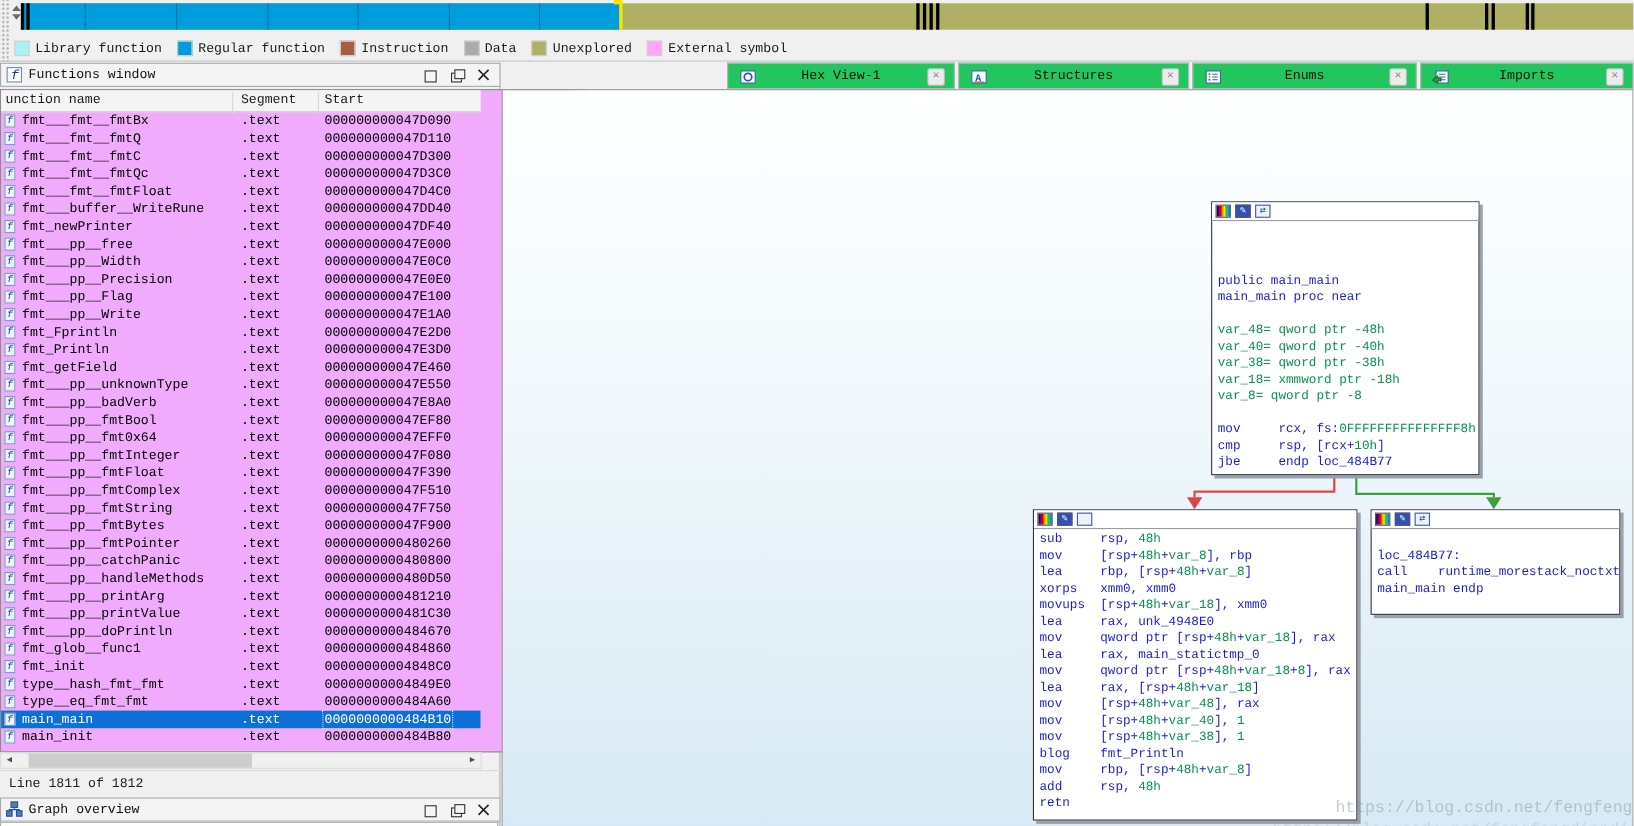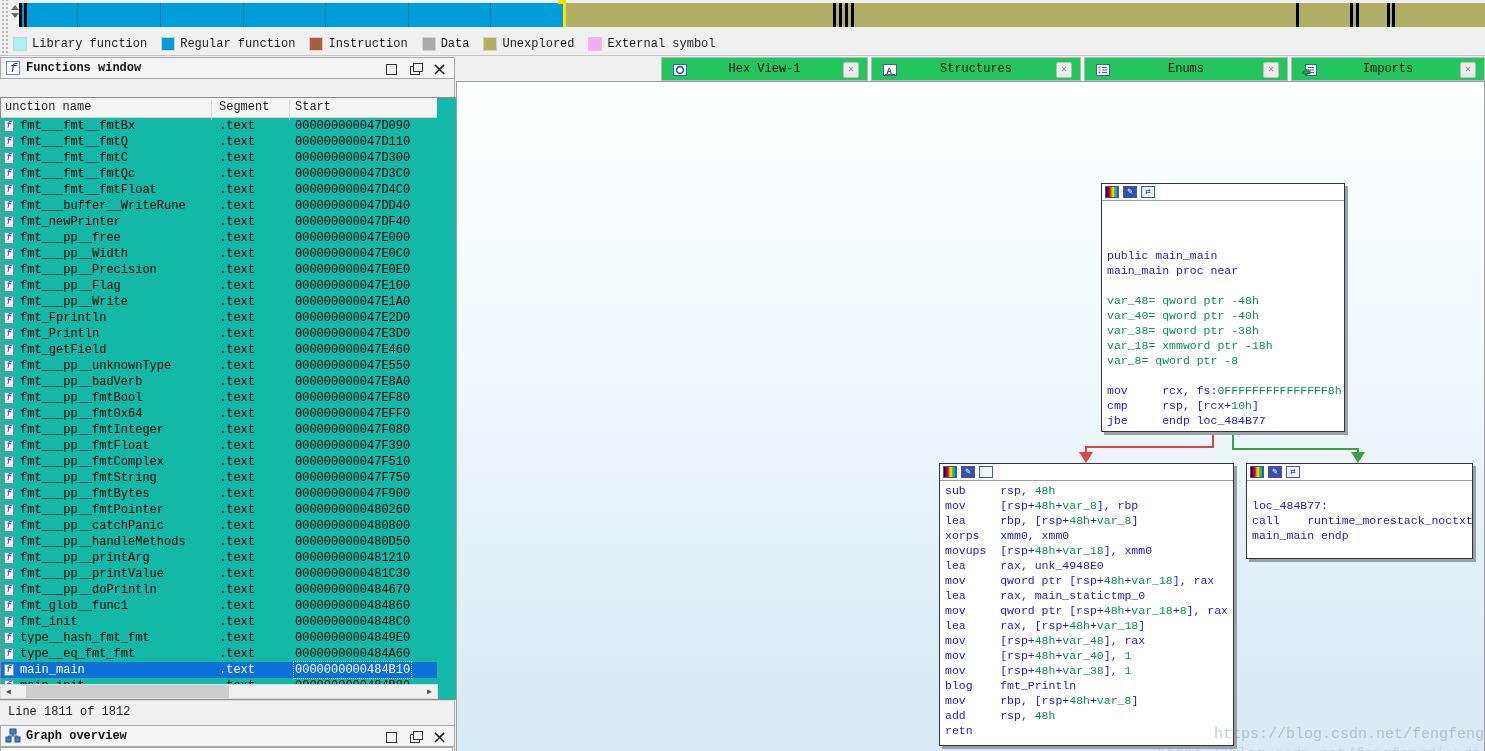--- a/index.html
+++ b/index.html
@@ -21,31 +21,31 @@
   #band-marker::before { content:''; position:absolute; left:-5px; top:-3px; width:8px; height:4px; background:inherit; }
   #legend { position:absolute; left:13px; top:34px; height:20px; white-space:nowrap; }
   .legend-item { display:inline-flex; align-items:center; margin-right:14px; height:20px; }
   .swatch { display:inline-block; width:14px; height:14px; margin-right:5px; border:1px solid #d0d0d0; }
   .legend-label { font-size:12px; color:#1a1a1a; }
 
   
   .leftdock { position:absolute; left:0; top:57px; width:455px; height:694px; background:#f0f0f0; border-right:1px solid #b0b0b0; }
   .titlebar { position:absolute; left:0; width:455px; height:22px; background:#f4f4f4; border:1px solid #a8a8a8; display:flex; align-items:center; }
   .titlebar .ticon { margin:0 5px 0 4px; }
-  .title-text { font-size:12px; color:#111;font-weight:bold; }
+  .title-text { font-size:12px; color:#111; }
   .winbtns { position:absolute; right:6px; top:3px; display:flex; gap:7px; }
   .wbtn { width:17px; height:16px; display:flex; align-items:center; justify-content:center; cursor:default; }
   .wbtn-max::before { content:''; width:9px; height:9px; border:1.5px solid #333; }
   .wbtn-float { position:relative; }
   .wbtn-float::before { content:''; position:absolute; left:3px; top:5px; width:8px; height:7px; border:1.2px solid #333; background:#f4f4f4; }
   .wbtn-float::after { content:''; position:absolute; left:6px; top:2px; width:8px; height:7px; border:1.2px solid #333; background:#f4f4f4; }
   .wbtn-close { font-size:14px; color:#222; font-family:"DejaVu Sans",sans-serif; }
   .wbtn-close::before { content:'×'; font-size:18px; line-height:14px; }
 
-  .list-frame { position:absolute; left:0; top:24px; width:535px; height:603px; background:#14b8a6; border:1px solid #8c8c8c;margin-top:16px; }
+  .list-frame { position:absolute; left:0; top:24px; width:535px; height:603px; background:#f0abfc; border:1px solid #8c8c8c; }
   .col-header { position:absolute; left:0; top:0; width:436px; height:20px; background:#f4f4f4; border-bottom:1px solid #cfcfcf; }
   .col-header span { position:absolute; top:2px; font-size:12px; color:#1a1a1a; }
   .colsep { position:absolute; top:0; width:1px; height:20px; background:#d8d8d8; }
   #function-rows { position:absolute; left:0; top:20px; width:436px; height:581px; overflow:hidden; }
   .frow { position:absolute; left:0; width:436px; height:16px; font-size:12px; color:#000; white-space:pre; }
   .frow .ficon { position:absolute; left:3px; top:2px; width:10px; height:12px; border:1px solid #7a95c2; background:#eef3fb; color:#23408f;
      font-size:9px; line-height:10px; text-align:center; font-style:italic; }
   .frow .fname { position:absolute; left:19px; top:1px; }
   .frow .fseg  { position:absolute; left:218px; top:1px; }
   .frow .fstart{ position:absolute; left:294px; top:1px; }

